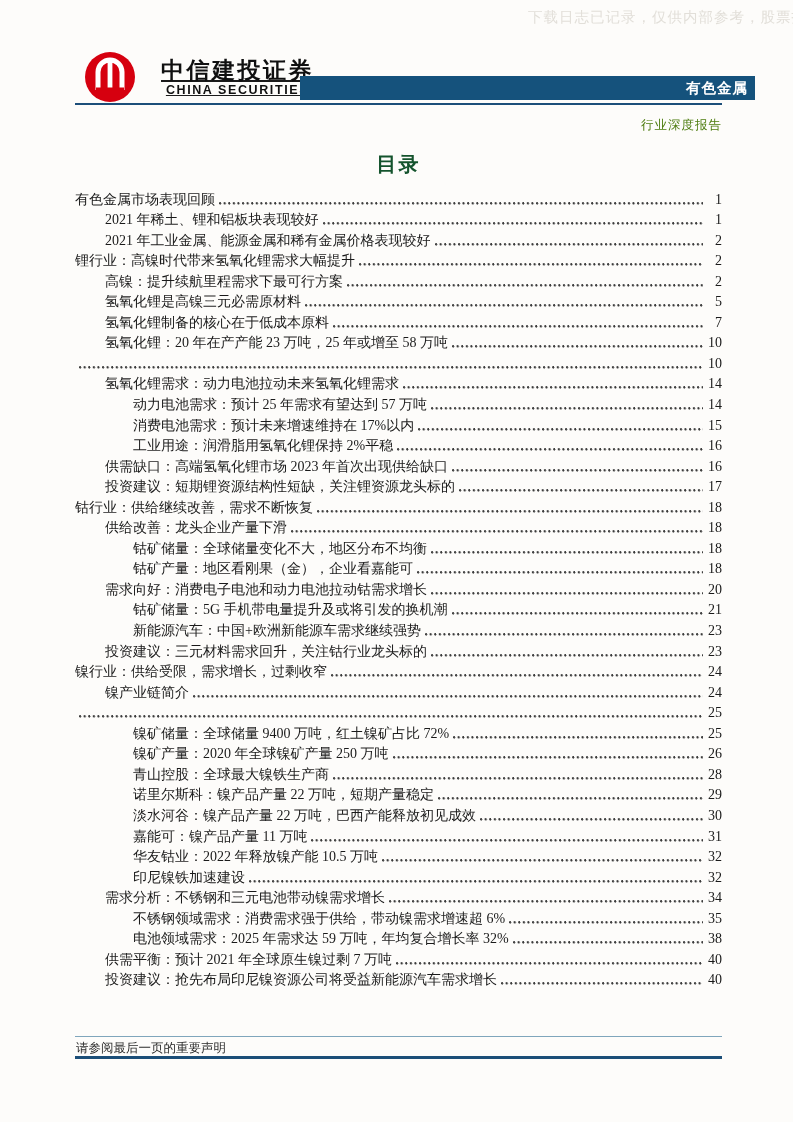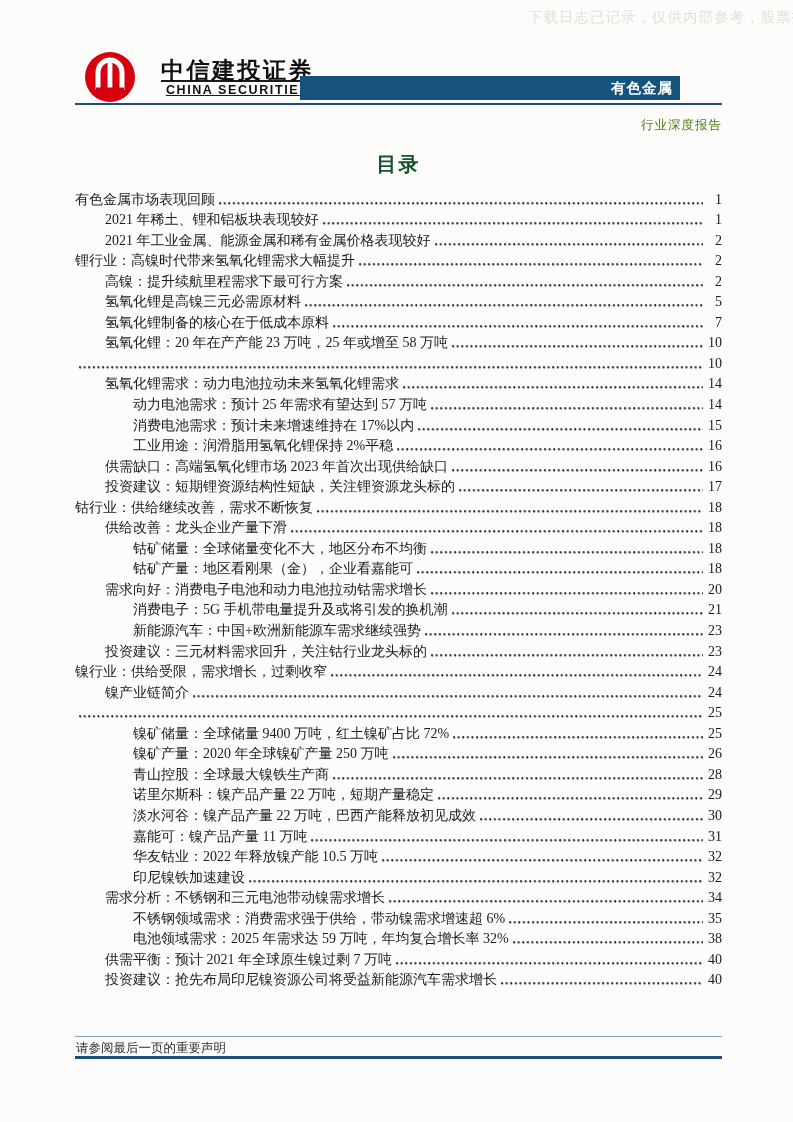--- a/index.html
+++ b/index.html
@@ -22,21 +22,21 @@
   .brand-cn{
     font-family:"Liberation Sans","DejaVu Sans",sans-serif;
     font-weight:bold;font-size:23px;letter-spacing:2.5px;color:#101010;line-height:26px;
   }
   .brand-en{
     font-family:"Liberation Sans","DejaVu Sans",sans-serif;
     font-weight:bold;font-size:12.5px;letter-spacing:1.6px;color:#101010;line-height:15px;text-align:center;
   }
   
   .category-bar{
-    position:absolute;left:300px;top:76px;width:380px;height:24px;
+    position:absolute;left:300px;top:76px;width:455px;height:24px;
     background:#15527c;display:flex;align-items:center;justify-content:flex-end;
   }
   .category-bar span{
     color:#ffffff;font-weight:bold;font-size:14.5px;letter-spacing:1px;
     padding-right:7px;
     font-family:"Liberation Sans","DejaVu Sans",sans-serif;
   }
   .header-rule{position:absolute;left:75px;top:103px;width:647px;height:2px;background:#1c4e79;}
   .report-type{
     position:absolute;top:117px;left:75px;width:647px;text-align:right;
@@ -191,21 +191,21 @@
     <span class="toc-entry-text">钴矿产量：地区看刚果（金），企业看嘉能可</span>
     <span class="toc-leader"></span>
     <span class="toc-page">18</span>
   </div>
     <div class="toc-row lvl1">
     <span class="toc-entry-text">需求向好：消费电子电池和动力电池拉动钴需求增长</span>
     <span class="toc-leader"></span>
     <span class="toc-page">20</span>
   </div>
     <div class="toc-row lvl2">
-    <span class="toc-entry-text">消费电子：5G 手机带电量提升及或将引发的换机潮</span>
+    <span class="toc-entry-text">钴矿储量：5G 手机带电量提升及或将引发的换机潮</span>
     <span class="toc-leader"></span>
     <span class="toc-page">21</span>
   </div>
     <div class="toc-row lvl2">
     <span class="toc-entry-text">新能源汽车：中国+欧洲新能源车需求继续强势</span>
     <span class="toc-leader"></span>
     <span class="toc-page">23</span>
   </div>
     <div class="toc-row lvl1">
     <span class="toc-entry-text">投资建议：三元材料需求回升，关注钴行业龙头标的</span>

